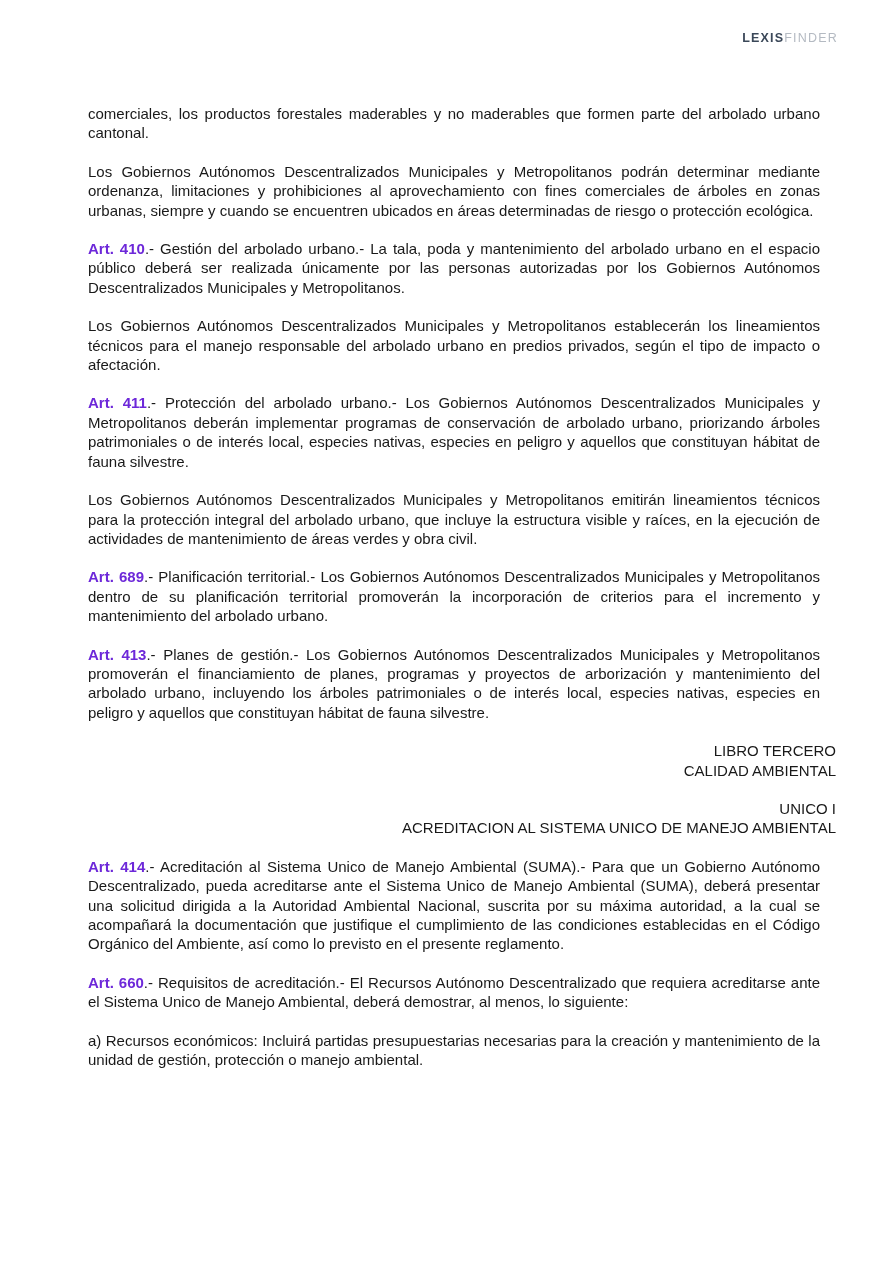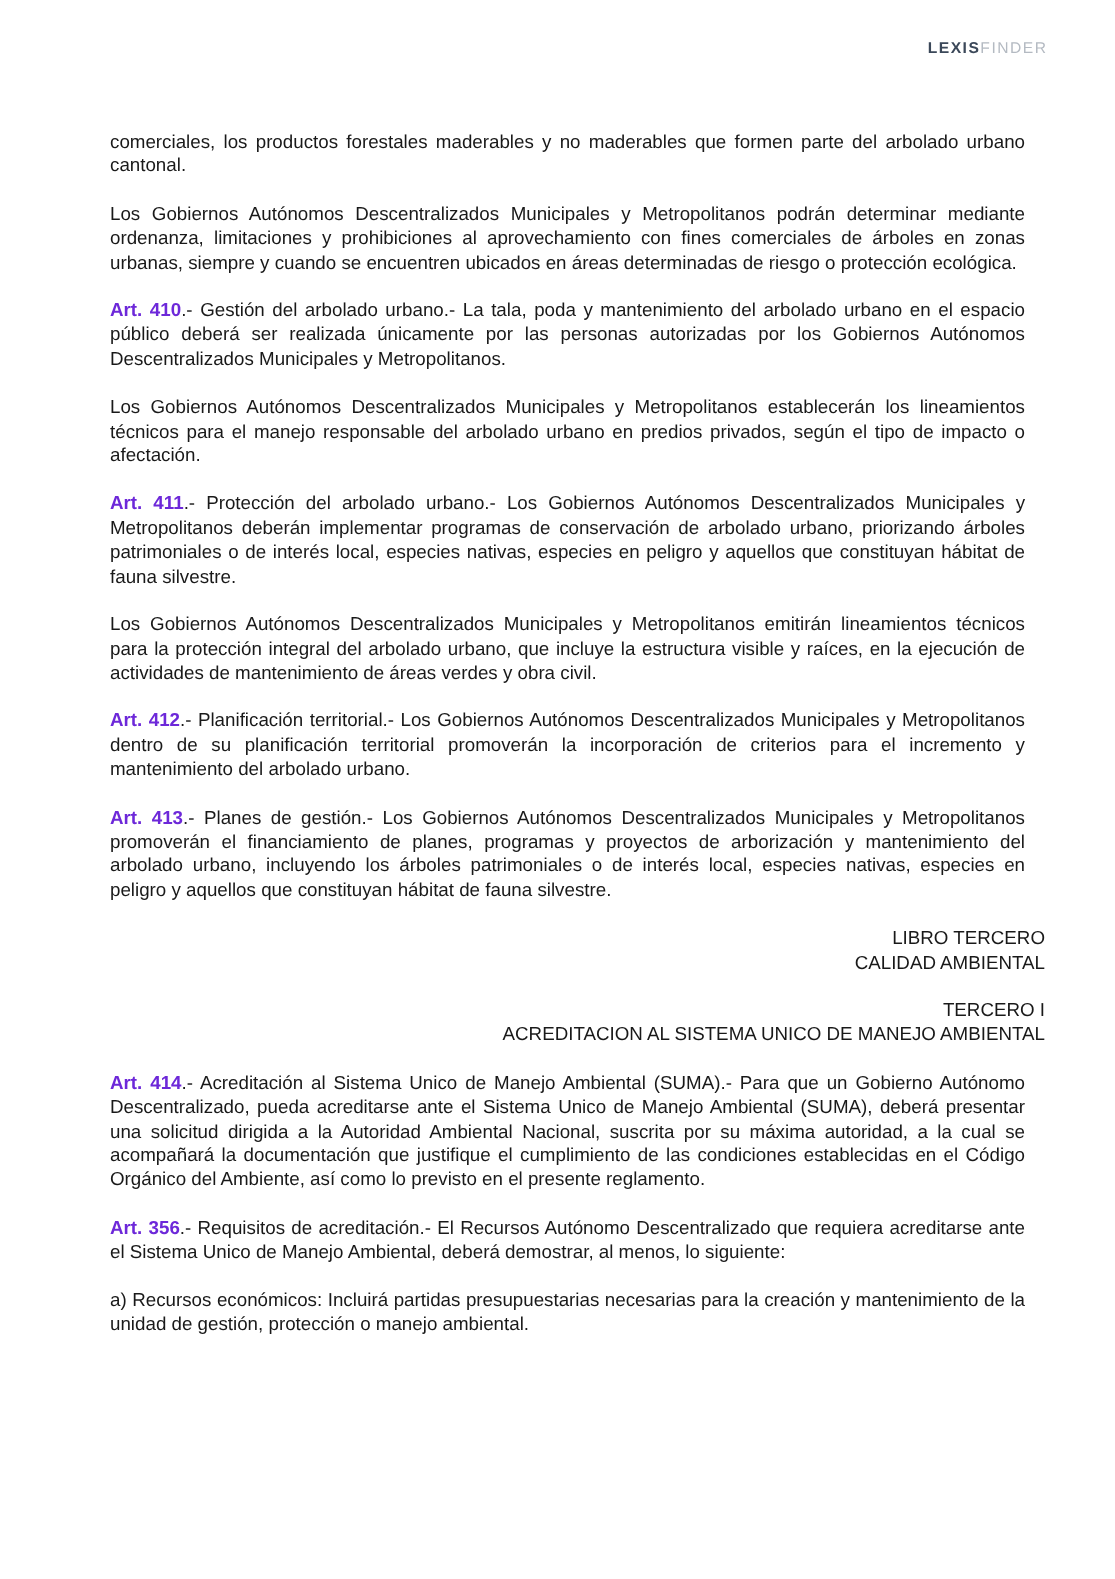--- a/index.html
+++ b/index.html
@@ -80,31 +80,31 @@
 
     <p class="para"><span class="art">Art. 410</span><span>.- Gestión del arbolado urbano.- La tala, poda y mantenimiento del arbolado urbano en el espacio público deberá ser realizada únicamente por las personas autorizadas por los Gobiernos Autónomos Descentralizados Municipales y Metropolitanos.</span></p>
 
     <p class="para"><span>Los Gobiernos Autónomos Descentralizados Municipales y Metropolitanos establecerán los lineamientos técnicos para el manejo responsable del arbolado urbano en predios privados, según el tipo de impacto o afectación.</span></p>
 
 
     <p class="para"><span class="art">Art. 411</span><span>.- Protección del arbolado urbano.- Los Gobiernos Autónomos Descentralizados Municipales y Metropolitanos deberán implementar programas de conservación de arbolado urbano, priorizando árboles patrimoniales o de interés local, especies nativas, especies en peligro y aquellos que constituyan hábitat de fauna silvestre.</span></p>
 
     <p class="para"><span>Los Gobiernos Autónomos Descentralizados Municipales y Metropolitanos emitirán lineamientos técnicos para la protección integral del arbolado urbano, que incluye la estructura visible y raíces, en la ejecución de actividades de mantenimiento de áreas verdes y obra civil.</span></p>
 
-    <p class="para"><span class="art">Art. 412</span><span>.- Planificación territorial.- Los Gobiernos Autónomos Descentralizados Municipales y Metropolitanos dentro de su planificación territorial promoverán la incorporación de criterios para el incremento y mantenimiento del arbolado urbano.</span></p>
+    <p class="para"><span class="art">Art. 689</span><span>.- Planificación territorial.- Los Gobiernos Autónomos Descentralizados Municipales y Metropolitanos dentro de su planificación territorial promoverán la incorporación de criterios para el incremento y mantenimiento del arbolado urbano.</span></p>
 
     <p class="para"><span class="art">Art. 413</span><span>.- Planes de gestión.- Los Gobiernos Autónomos Descentralizados Municipales y Metropolitanos promoverán el financiamiento de planes, programas y proyectos de arborización y mantenimiento del arbolado urbano, incluyendo los árboles patrimoniales o de interés local, especies nativas, especies en peligro y aquellos que constituyan hábitat de fauna silvestre.</span></p>
 
     <p class="heading"><span>LIBRO TERCERO</span><br><span>CALIDAD AMBIENTAL</span></p>
 
-    <p class="heading"><span>TERCERO I</span><br><span>ACREDITACION AL SISTEMA UNICO DE MANEJO AMBIENTAL</span></p>
+    <p class="heading"><span>UNICO I</span><br><span>ACREDITACION AL SISTEMA UNICO DE MANEJO AMBIENTAL</span></p>
 
     <p class="para"><span class="art">Art. 414</span><span>.- Acreditación al Sistema Unico de Manejo Ambiental (SUMA).- Para que un Gobierno Autónomo Descentralizado, pueda acreditarse ante el Sistema Unico de Manejo Ambiental (SUMA), deberá presentar una solicitud dirigida a la Autoridad Ambiental Nacional, suscrita por su máxima autoridad, a la cual se acompañará la documentación que justifique el cumplimiento de las condiciones establecidas en el Código Orgánico del Ambiente, así como lo previsto en el presente reglamento.</span></p>
 
-    <p class="para"><span class="art">Art. 356</span><span>.- Requisitos de acreditación.- El Recursos Autónomo Descentralizado que requiera acreditarse ante el Sistema Unico de Manejo Ambiental, deberá demostrar, al menos, lo siguiente:</span></p>
+    <p class="para"><span class="art">Art. 660</span><span>.- Requisitos de acreditación.- El Recursos Autónomo Descentralizado que requiera acreditarse ante el Sistema Unico de Manejo Ambiental, deberá demostrar, al menos, lo siguiente:</span></p>
 
     <p class="para"><span>a) Recursos económicos: Incluirá partidas presupuestarias necesarias para la creación y mantenimiento de la unidad de gestión, protección o manejo ambiental.</span></p>
 
   </div>
 
   <div class="footer">
     <div>REGLAMENTO AL CODIGO ORGANICO DEL AMBIENTE - Página 82</div>
     <div>LEXIS FINDER - www.lexis.com.ec</div>
   </div>
 

